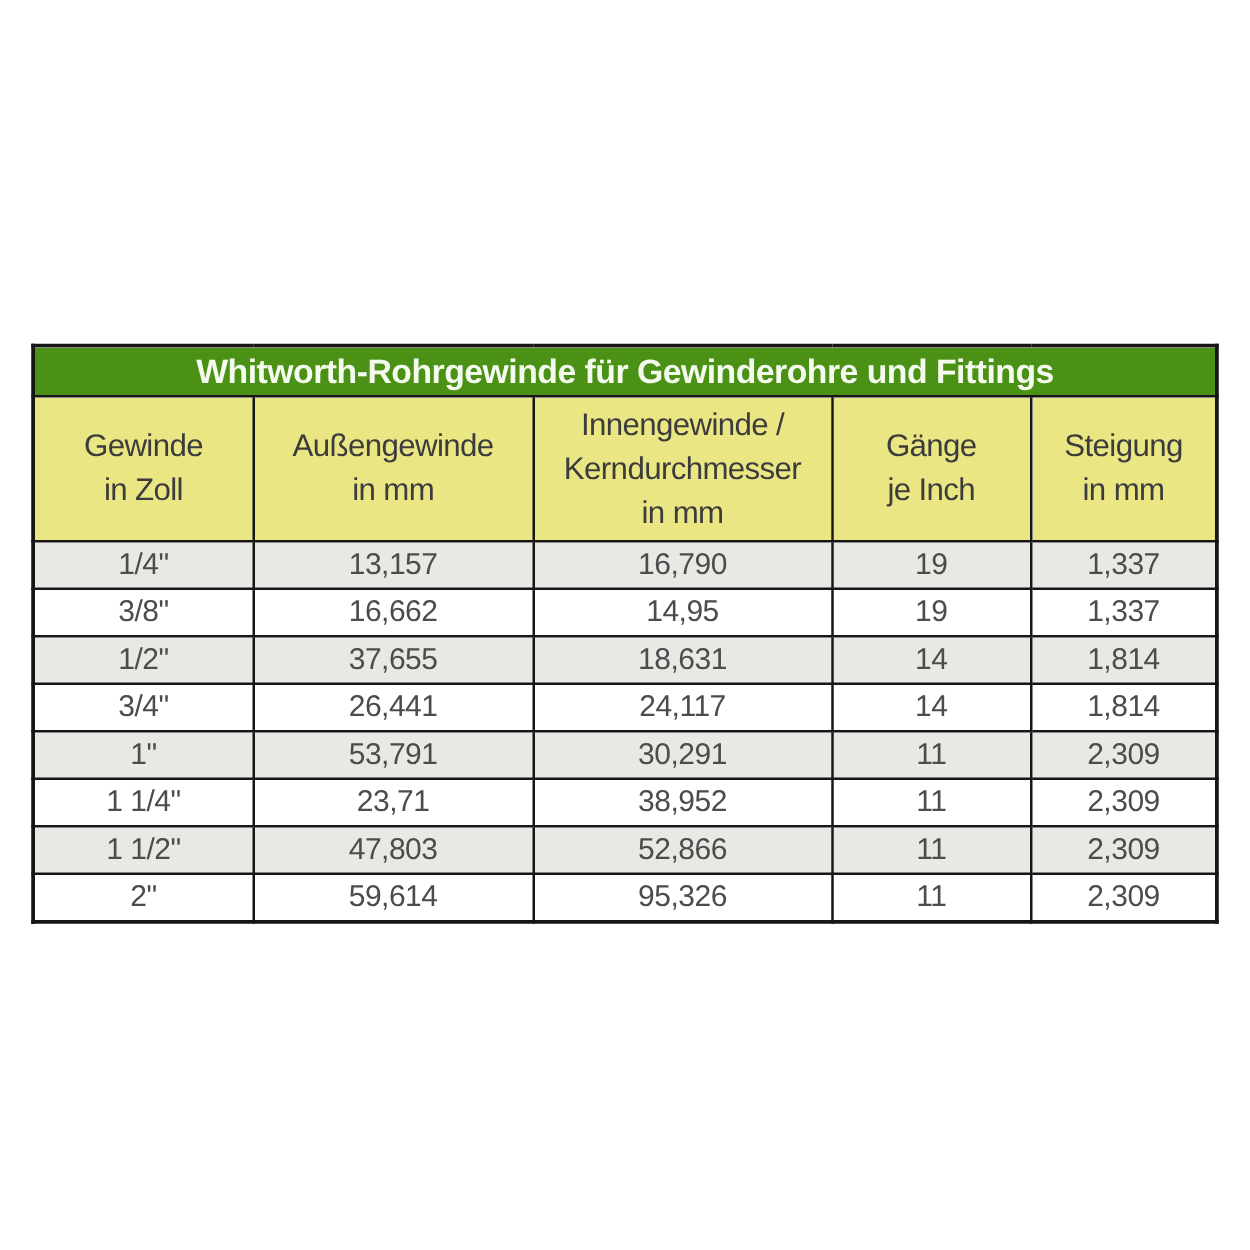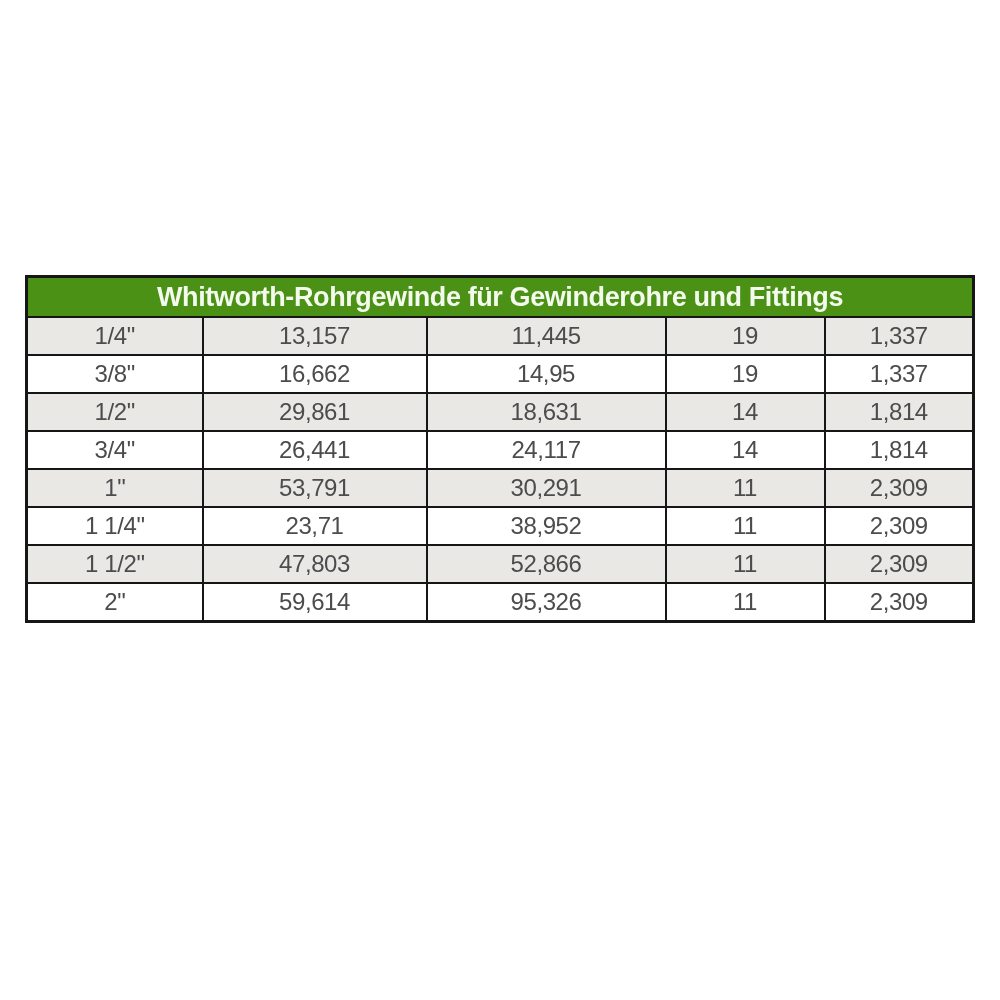--- a/index.html
+++ b/index.html
@@ -85,39 +85,46 @@
       <col class="c1">
         <col class="c2">
         <col class="c3">
         <col class="c4">
         <col class="c5">
     </colgroup>
     <thead>
       <tr>
         <th colspan="5" class="title-cell">Whitworth-Rohrgewinde für Gewinderohre und Fittings</th>
       </tr>
+      <tr class="header-row" id="header-row">
+          <th>Gewinde<br>in Zoll</th>
+          <th>Außengewinde<br>in mm</th>
+          <th>Innengewinde /<br>Kerndurchmesser<br>in mm</th>
+          <th>Gänge<br>je Inch</th>
+          <th>Steigung<br>in mm</th>
+        </tr>
     </thead>
     <tbody id="table-body">
         <tr class="alt">
           <td>1/4"</td>
           <td>13,157</td>
-          <td>11,445</td>
+          <td>16,790</td>
           <td>19</td>
           <td>1,337</td>
         </tr>
         <tr>
           <td>3/8"</td>
           <td>16,662</td>
           <td>14,95</td>
           <td>19</td>
           <td>1,337</td>
         </tr>
         <tr class="alt">
           <td>1/2"</td>
-          <td>29,861</td>
+          <td>37,655</td>
           <td>18,631</td>
           <td>14</td>
           <td>1,814</td>
         </tr>
         <tr>
           <td>3/4"</td>
           <td>26,441</td>
           <td>24,117</td>
           <td>14</td>
           <td>1,814</td>

